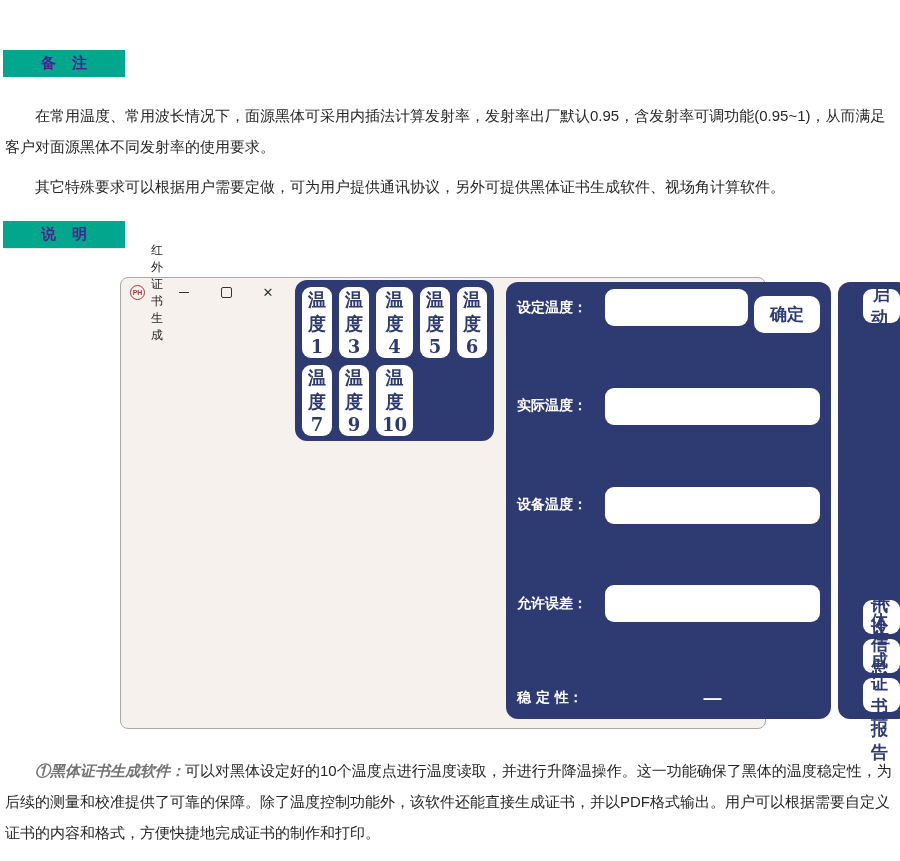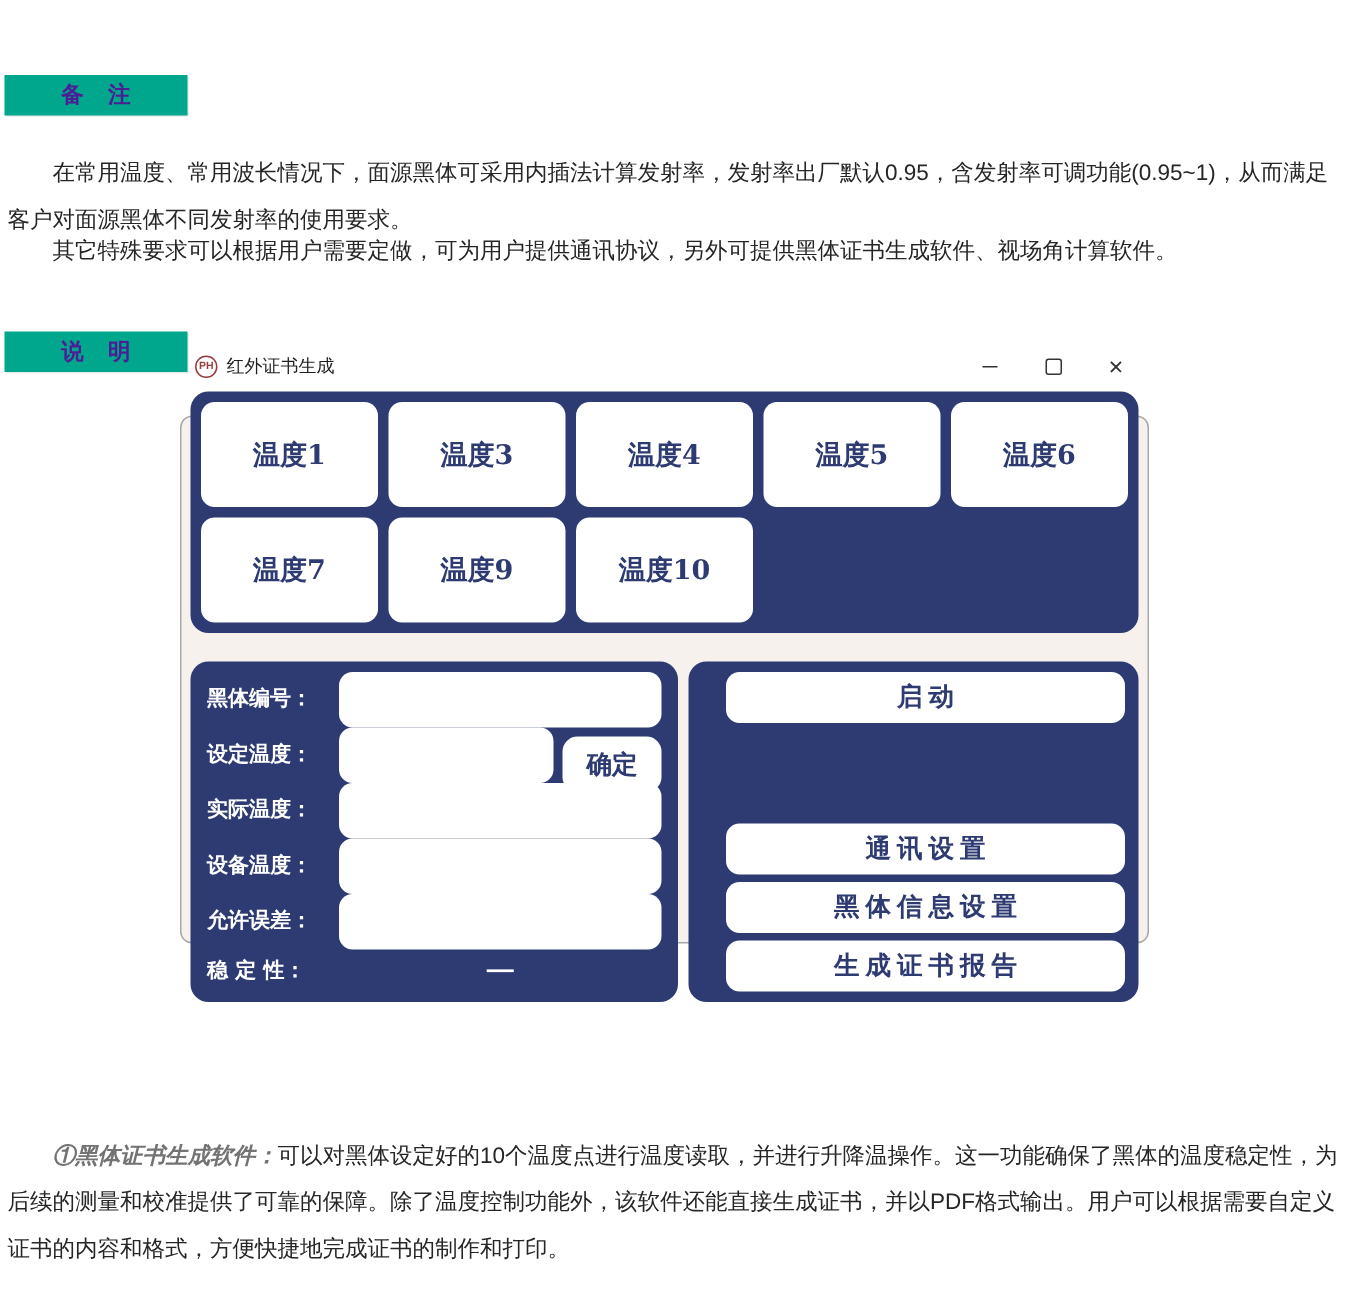--- a/index.html
+++ b/index.html
@@ -17,29 +17,29 @@
   }
   #label-notes { top:50px; }
   #label-desc  { top:221px; }
 
   
   .para {
     position:absolute; left:5px; width:889px; color:#262626;
     font-size:15px; line-height:31px; text-indent:2em; margin:0;
   }
   #para1 { top:100px; }
-  #para2 { top:152px; }
+  #para2 { top:171px; }
   #footnote { top:755px; }
   #footnote .lead { font-weight:bold; color:#737373;font-style:italic; }
 
   
   .window {
-    position:absolute; left:120px; top:277px; width:646px; height:352px;
+    position:absolute; left:120px; top:277px; width:646px; height:452px;
     background:#f6f1ec; border:1px solid #a8a8a8; border-radius:8px;
-    box-sizing:border-box; display:flex; flex-direction:column;justify-content:center;
+    box-sizing:border-box; display:flex; flex-direction:row;
   }
   .titlebar { height:29px; flex:0 0 29px; display:flex; align-items:center; padding:0 0 0 9px; }
   .title-icon {
     width:15px; height:15px; border-radius:50%; border:1px solid #963c3c;
     color:#963c3c; font-size:7px; font-weight:bold; display:flex;
     align-items:center; justify-content:center; box-sizing:border-box; flex:0 0 15px;
   }
   .title-text { margin-left:6px; font-size:12px; color:#1f1f1f; }
   .win-controls { margin-left:auto; display:flex; height:29px; }
   .win-btn {
@@ -138,24 +138,20 @@
       <button class="temp-btn">温度6</button>
       <button class="temp-btn">温度7</button>
       <button class="temp-btn">温度9</button>
       <button class="temp-btn">温度10</button>
     </div>
 
     <div class="bottom-row">
 
       <div class="panel form-panel">
         <div class="form-row">
-          <span class="form-label">黑体编号：</span>
-          <input class="form-input" value="" style="">
-        </div>
-        <div class="form-row">
           <span class="form-label">设定温度：</span>
           <input class="form-input" value="" style="">
           <button class="confirm-btn">确定</button>
         </div>
         <div class="form-row">
           <span class="form-label">实际温度：</span>
           <input class="form-input" value="" style="">
         </div>
         <div class="form-row">
           <span class="form-label">设备温度：</span>

